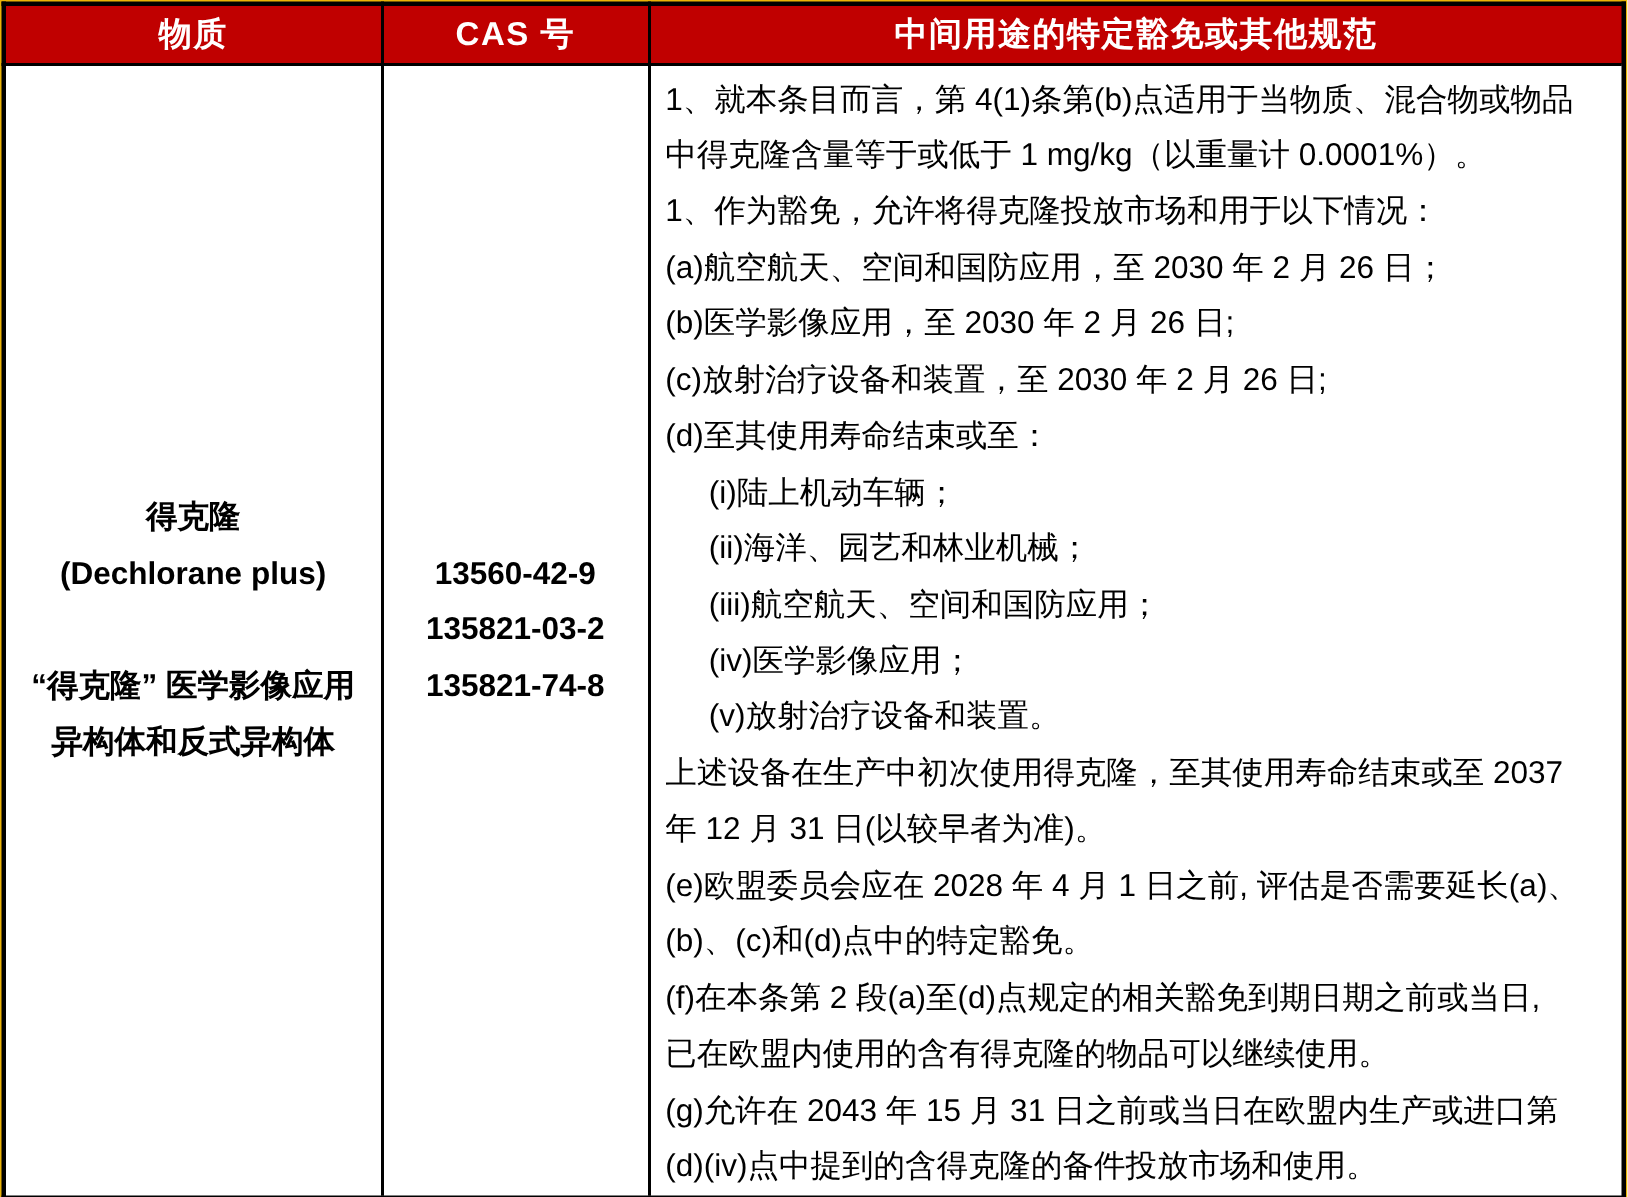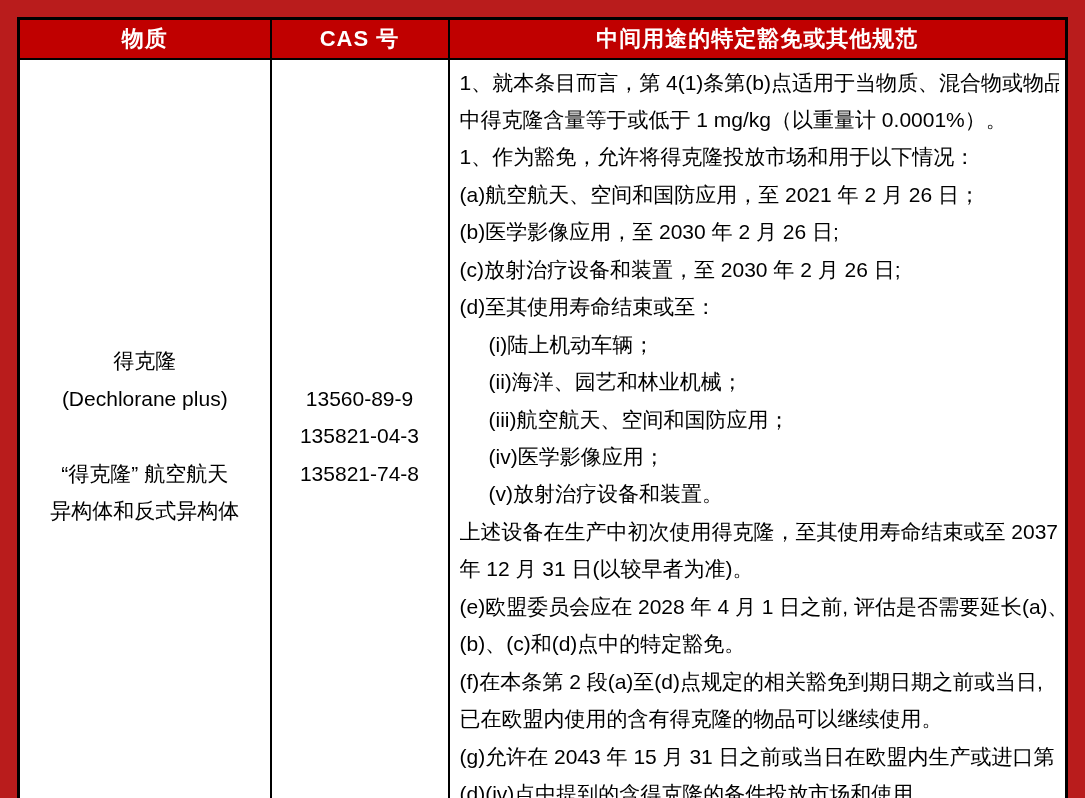--- a/index.html
+++ b/index.html
@@ -5,22 +5,22 @@
   * { margin: 0; padding: 0; box-sizing: border-box; }
   html, body { background: #ffffff; }
   body {
     font-family: "Liberation Sans", "DejaVu Sans", sans-serif;
     color: #000000;
     -webkit-font-smoothing: antialiased;
   }
   .page {
     width: 1085px;
     height: 798px;
-    background: #b91c1c;
-    padding: 17px;
+    background: #eab308;
+    padding: 1px;
   }
   table.substance-table {
     width: 100%;
     height: 100%;
     border-collapse: collapse;
     table-layout: fixed;
   }
   th, td {
     border: 2px solid var(--border-color, #000);
   }
@@ -50,21 +50,21 @@
     font-size: 21px;
     line-height: 37.45px;
     padding: 4px 6px 0 10px;
     background: #fff;
   }
   .line {
     white-space: nowrap;
     min-height: 37.45px;
     overflow: hidden;
   }
-  .center-cell .line { min-height: 37.5px; }
+  .center-cell .line { min-height: 37.5px; font-weight: bold; }
   .indent { padding-left: 29px; }
 </style>
 </head>
 <body>
 
 <div class="page">
   <table class="substance-table">
     <colgroup>
       <col class="c1">
         <col class="c2">
@@ -80,41 +80,41 @@
     <tbody>
       <tr>
         <td class="center-cell">
 
             <div class="line">得克隆</div>
 
             <div class="line">(Dechlorane plus)</div>
 
             <div class="line">&nbsp;</div>
 
-            <div class="line">“得克隆” 航空航天</div>
+            <div class="line">“得克隆” 医学影像应用</div>
 
             <div class="line">异构体和反式异构体</div>
           </td>
         <td class="center-cell">
 
-            <div class="line">13560-89-9</div>
+            <div class="line">13560-42-9</div>
 
-            <div class="line">135821-04-3</div>
+            <div class="line">135821-03-2</div>
 
             <div class="line">135821-74-8</div>
           </td>
         <td class="exemption-cell">
 
             <div class="line">1、就本条目而言，第 4(1)条第(b)点适用于当物质、混合物或物品</div>
 
             <div class="line">中得克隆含量等于或低于 1 mg/kg（以重量计 0.0001%）。</div>
 
             <div class="line">1、作为豁免，允许将得克隆投放市场和用于以下情况：</div>
 
-            <div class="line">(a)航空航天、空间和国防应用，至 2021 年 2 月 26 日；</div>
+            <div class="line">(a)航空航天、空间和国防应用，至 2030 年 2 月 26 日；</div>
 
             <div class="line">(b)医学影像应用，至 2030 年 2 月 26 日;</div>
 
             <div class="line">(c)放射治疗设备和装置，至 2030 年 2 月 26 日;</div>
 
             <div class="line">(d)至其使用寿命结束或至：</div>
 
             <div class="line indent">(i)陆上机动车辆；</div>
 
             <div class="line indent">(ii)海洋、园艺和林业机械；</div>

